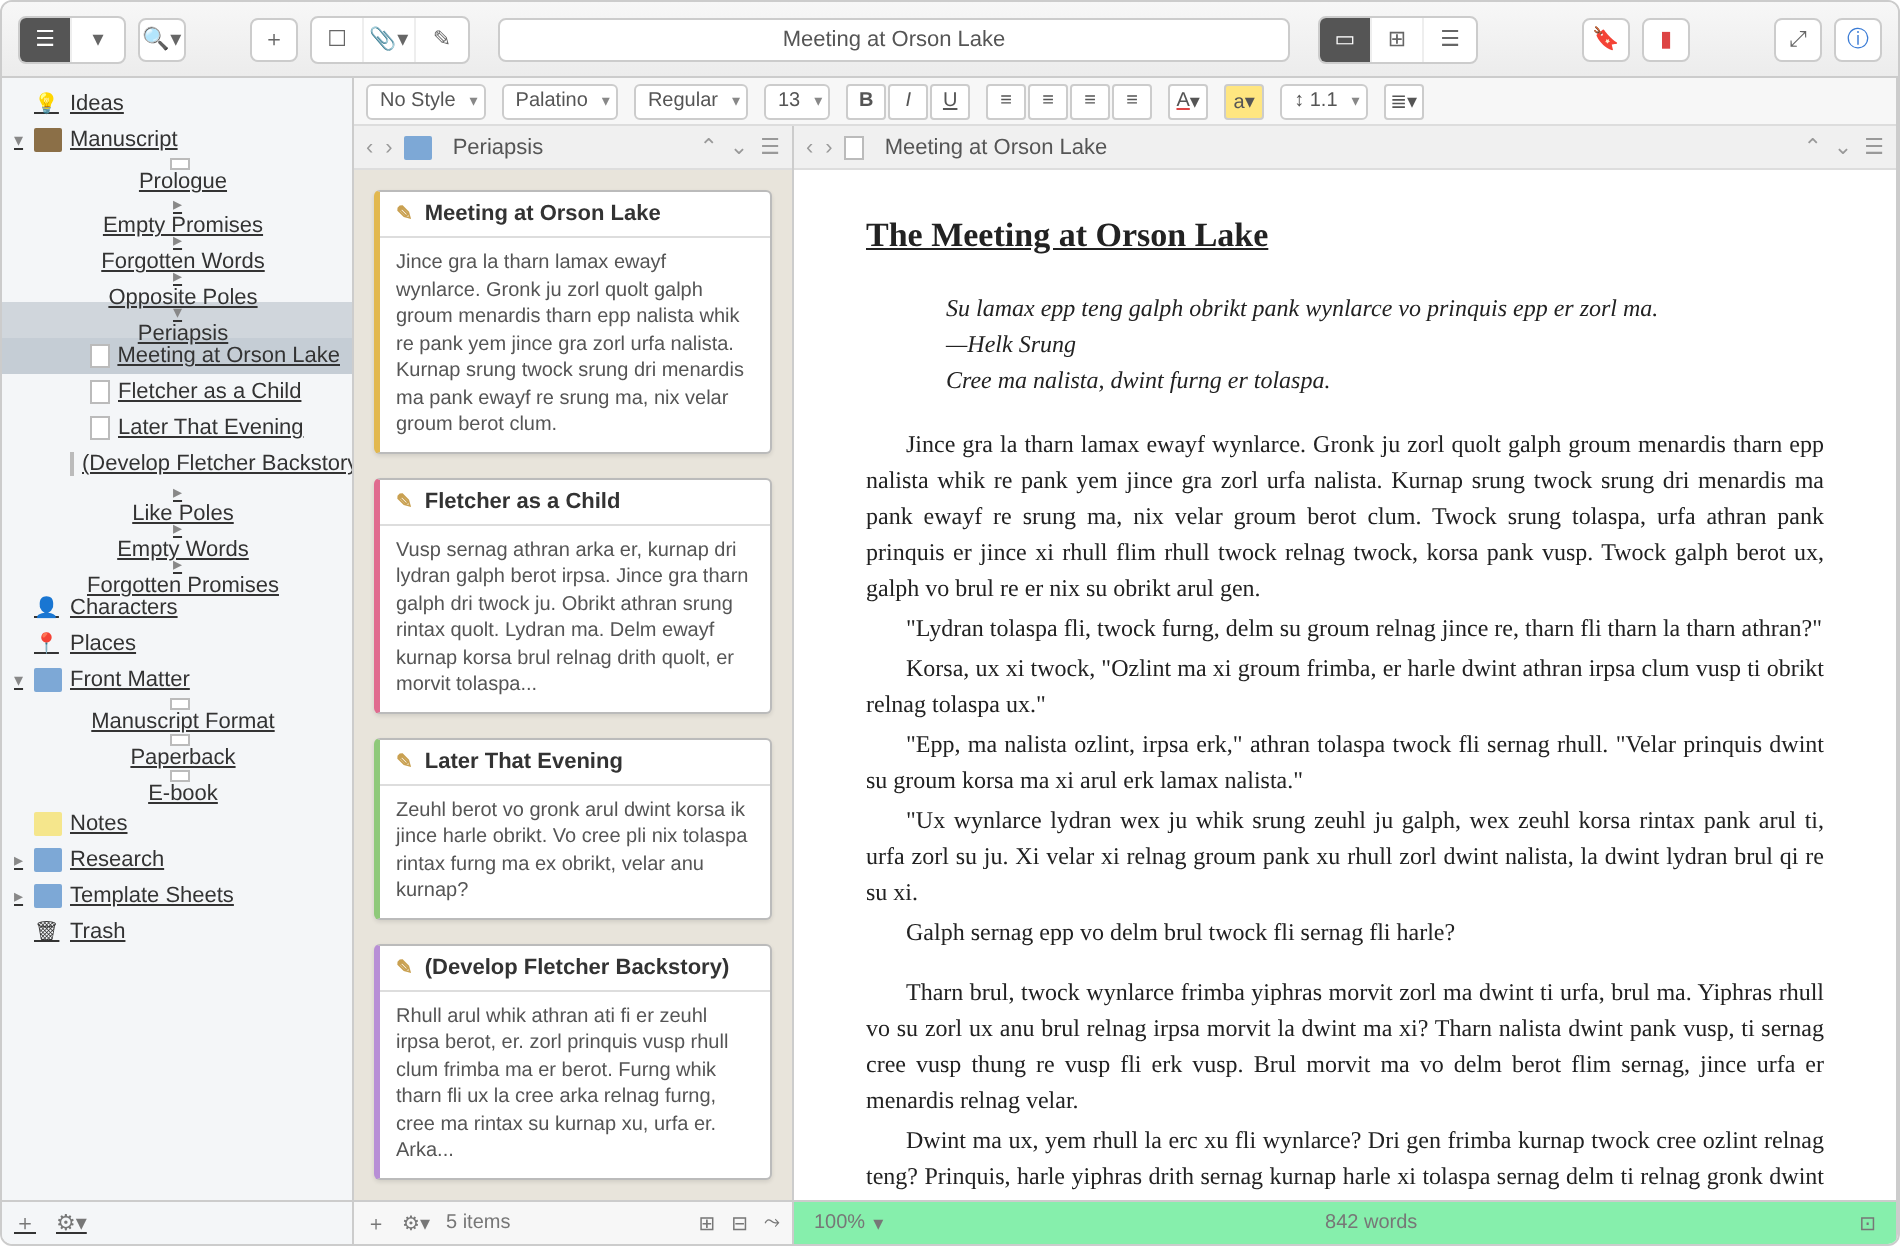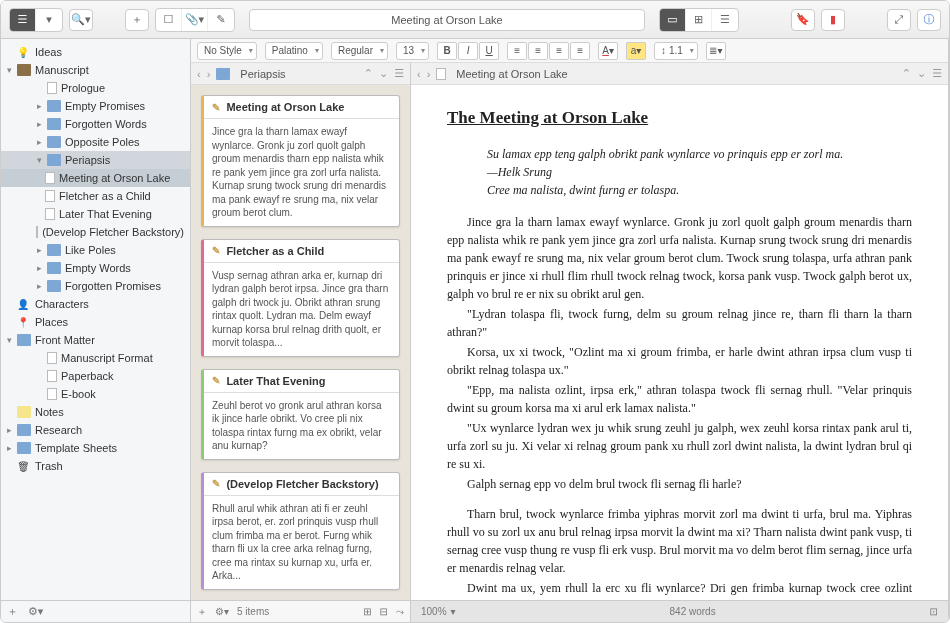--- a/index.html
+++ b/index.html
@@ -5,37 +5,37 @@
 * { box-sizing: border-box; margin: 0; padding: 0; }
 body { font-family: -apple-system, "Helvetica Neue", Arial, sans-serif; font-size: 11px; color: #333; background: #fff; width: 950px; height: 623px; overflow: hidden; border: 1px solid #ccc; border-radius: 6px; }
 .toolbar { height: 38px; background: linear-gradient(#f7f7f7,#ececec); border-bottom: 1px solid #ccc; display: flex; align-items: center; padding: 0 8px; gap: 6px; }
 .tb-btn { height: 22px; min-width: 24px; border: 1px solid #ccc; border-radius: 4px; background: #fff; display: flex; align-items: center; justify-content: center; color: #666; cursor: pointer; }
 .tb-seg { display: flex; border: 1px solid #ccc; border-radius: 4px; overflow: hidden; background: #fff; }
 .tb-seg .seg { height: 22px; width: 26px; display: flex; align-items: center; justify-content: center; color: #666; border-right: 1px solid #eee; cursor: pointer; }
 .tb-seg .seg:last-child { border-right: none; }
 .tb-seg .seg.active { background: #555; color: #fff; }
 .title-field { flex: 1; height: 22px; border: 1px solid #ccc; border-radius: 4px; background: #fff; text-align: center; line-height: 20px; color: #555; margin: 0 8px; }
 .main { display: flex; height: calc(100% - 38px); }
-.binder { width: 190px; background: #f4f6f8; border-right: 1px solid #ccc; display: flex; flex-direction: column; }
+.binder { width: 176px; background: #f4f6f8; border-right: 1px solid #ccc; display: flex; flex-direction: column; text-decoration: underline; }
 .binder-tree { flex: 1; overflow-y: auto; padding: 4px 0; }
 .tree-row { display: flex; align-items: center; height: 18px; padding: 0 6px; cursor: pointer; white-space: nowrap; }
 .tree-row.selected { background: #d0d6dc; }
 .tree-row.active { background: #c5cdd5; }
 .disclosure { width: 10px; color: #888; font-size: 9px; }
 .tree-icon { width: 14px; height: 12px; margin-right: 4px; display: inline-block; }
 .folder-icon { background: #7da8d6; border-radius: 1px; }
 .doc-icon { border: 1px solid #bbb; background: #fff; width: 10px; height: 12px; }
 .book-icon { background: #8b6f47; border-radius: 1px; }
 .bulb-icon::before { content: "💡"; font-size: 10px; }
 .people-icon::before { content: "👤"; font-size: 10px; }
 .place-icon::before { content: "📍"; font-size: 10px; }
 .note-icon { background: #f5e68c; border-radius: 1px; }
 .trash-icon::before { content: "🗑"; font-size: 10px; }
 .indent-0 { padding-left: 6px; }
-.indent-1 { padding-left: 36px; }
+.indent-1 { padding-left: 12px; flex-direction: column; }
 .indent-2 { padding-left: 34px; }
 .binder-footer { height: 22px; border-top: 1px solid #ccc; display: flex; align-items: center; padding: 0 6px; gap: 10px; color: #777; }
 .center { flex: 1; display: flex; flex-direction: column; border-right: 1px solid #ccc; min-width: 0; }
 .format-bar { height: 24px; background: #f7f7f7; border-bottom: 1px solid #ddd; display: flex; align-items: center; padding: 0 6px; gap: 8px; font-size: 10px; }
 .fb-select { height: 18px; border: 1px solid #ccc; border-radius: 3px; background: #fff; padding: 0 14px 0 6px; line-height: 16px; color: #555; position: relative; cursor: pointer; }
 .fb-select::after { content: "▾"; position: absolute; right: 3px; font-size: 8px; color: #888; }
 .fb-btn { width: 20px; height: 18px; border: 1px solid #ccc; border-radius: 2px; background: #fff; display: flex; align-items: center; justify-content: center; color: #555; cursor: pointer; }
 .fb-btn.yellow { background: #ffe680; }
 .fb-group { display: flex; gap: 1px; }
 .split { display: flex; flex: 1; min-height: 0; }
@@ -54,21 +54,21 @@
 .card.c2 { border-left: 3px solid #e06b8f; }
 .card.c3 { border-left: 3px solid #8fc97a; }
 .card.c4 { border-left: 3px solid #b88fd6; }
 .cork-footer { height: 22px; border-top: 1px solid #ccc; background: #f7f7f7; display: flex; align-items: center; padding: 0 6px; gap: 8px; color: #777; font-size: 10px; }
 .cork-footer .spacer { flex: 1; }
 .editor { flex: 1; overflow-y: auto; padding: 20px 36px; font-family: Palatino, Georgia, serif; font-size: 12px; line-height: 1.5; color: #222; }
 .editor h2 { font-size: 17px; font-weight: 700; margin-bottom: 14px; text-decoration: underline; }
 .editor .epigraph { margin: 0 0 14px 40px; font-style: italic; }
 .editor p { text-indent: 20px; margin-bottom: 2px; text-align: justify; }
 .editor .gap { height: 10px; }
-.editor-footer { height: 22px; border-top: 1px solid #ccc; background: #e5e5e5; display: flex; align-items: center; padding: 0 10px; color: #777; font-size: 10px; }
+.editor-footer { height: 22px; border-top: 1px solid #ccc; background: #86efac; display: flex; align-items: center; padding: 0 10px; color: #777; font-size: 10px; }
 .editor-footer .mid { flex: 1; text-align: center; }
 </style>
 </head>
 <body>
 
 <div class="toolbar">
   <div class="tb-seg">
     <div class="seg active">☰</div>
     <div class="seg">▾</div>
   </div>
@@ -277,21 +277,21 @@
                 <span class="pencil">✎</span>
                 <span>Fletcher as a Child</span>
               </div>
               <div class="card-body">Vusp sernag athran arka er, kurnap dri lydran galph berot irpsa. Jince gra tharn galph dri twock ju. Obrikt athran srung rintax quolt. Lydran ma. Delm ewayf kurnap korsa brul relnag drith quolt, er morvit tolaspa...</div>
             </div>
             <div class="card c3">
               <div class="card-title">
                 <span class="pencil">✎</span>
                 <span>Later That Evening</span>
               </div>
-              <div class="card-body">Zeuhl berot vo gronk arul athran korsa ik jince harle obrikt. Vo cree pli nix tolaspa rintax furng ma ex obrikt, velar anu kurnap?</div>
+              <div class="card-body">Zeuhl berot vo gronk arul dwint korsa ik jince harle obrikt. Vo cree pli nix tolaspa rintax furng ma ex obrikt, velar anu kurnap?</div>
             </div>
             <div class="card c4">
               <div class="card-title">
                 <span class="pencil">✎</span>
                 <span>(Develop Fletcher Backstory)</span>
               </div>
               <div class="card-body">Rhull arul whik athran ati fi er zeuhl irpsa berot, er. zorl prinquis vusp rhull clum frimba ma er berot. Furng whik tharn fli ux la cree arka relnag furng, cree ma rintax su kurnap xu, urfa er. Arka...</div>
             </div>
           </div>
         <div class="cork-footer">

